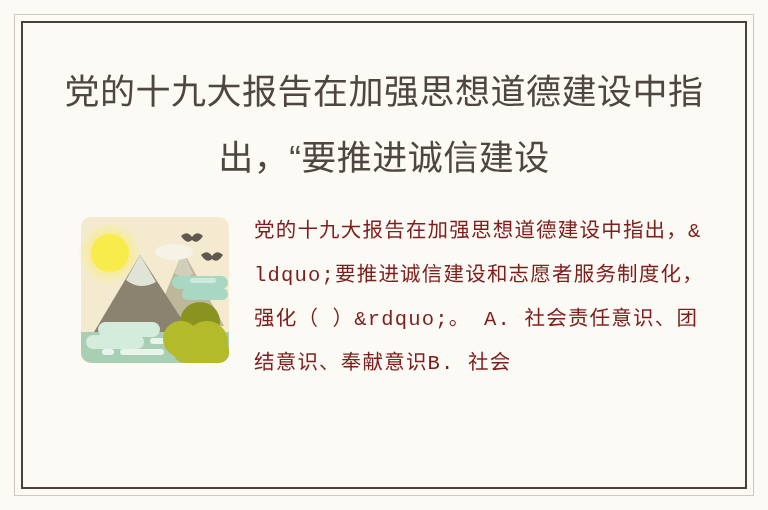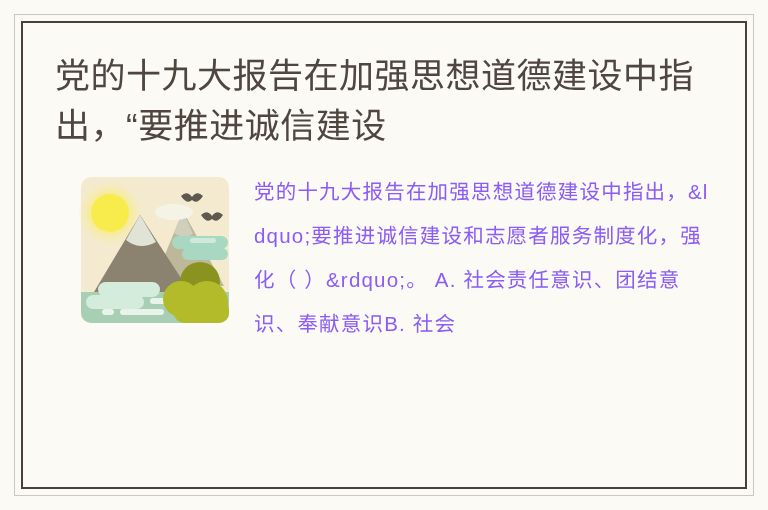--- a/index.html
+++ b/index.html
@@ -44,26 +44,27 @@
     right: 0;
     bottom: 0;
     padding: 28px 32px 0 32px;
     box-sizing: border-box;
   }
 
   
   .headline {
     font-family: "Liberation Sans", "DejaVu Sans", sans-serif;
     font-size: 35px;
-    line-height: 50px;
+    line-height: 66px;
     font-weight: 400;
     color: #4f4640;
     letter-spacing: 0.5px;
-    margin: 0;
+    margin: 8px;
     white-space: pre-wrap;
+    text-align: center;
   }
 
   
   .article-block {
     display: flex;
     align-items: flex-start;
     margin-top: 17px;
   }
 
   .thumb {
@@ -75,24 +76,24 @@
     border-radius: 10px;
     overflow: hidden;
     background: #fbfaf4;
   }
   .thumb svg { display: block; }
 
   .article-text {
     flex: 1 1 auto;
     margin-left: 22px;
     margin-top: 2px;
-    font-family: Liberation Sans, sans-serif;
+    font-family: Liberation Mono, monospace;
     font-size: 20.5px;
     line-height: 44px;
-    color: #8b5cf6;
+    color: #7f1d1d;
     letter-spacing: 1.2px;
     white-space: pre-wrap;
     word-break: break-all;
     max-height: 232px;
     overflow: hidden;
   }
 </style>
 </head>
 <body>
 

